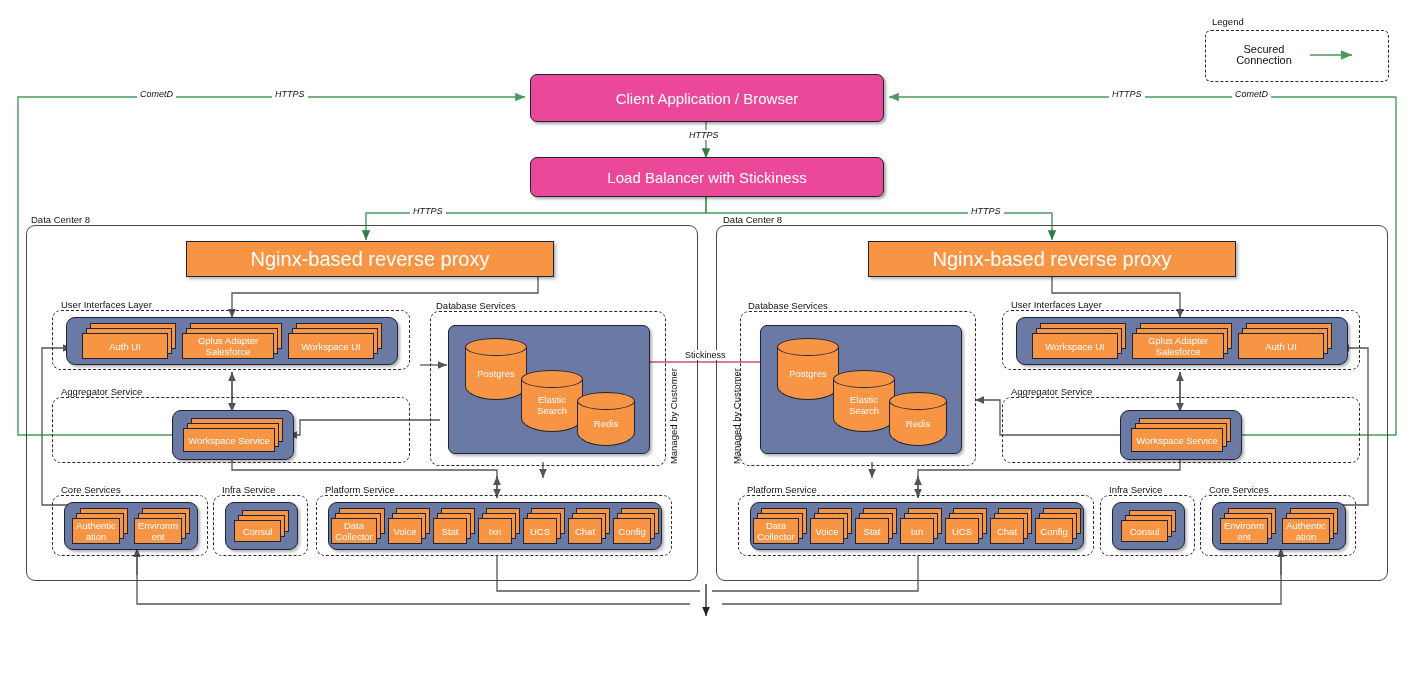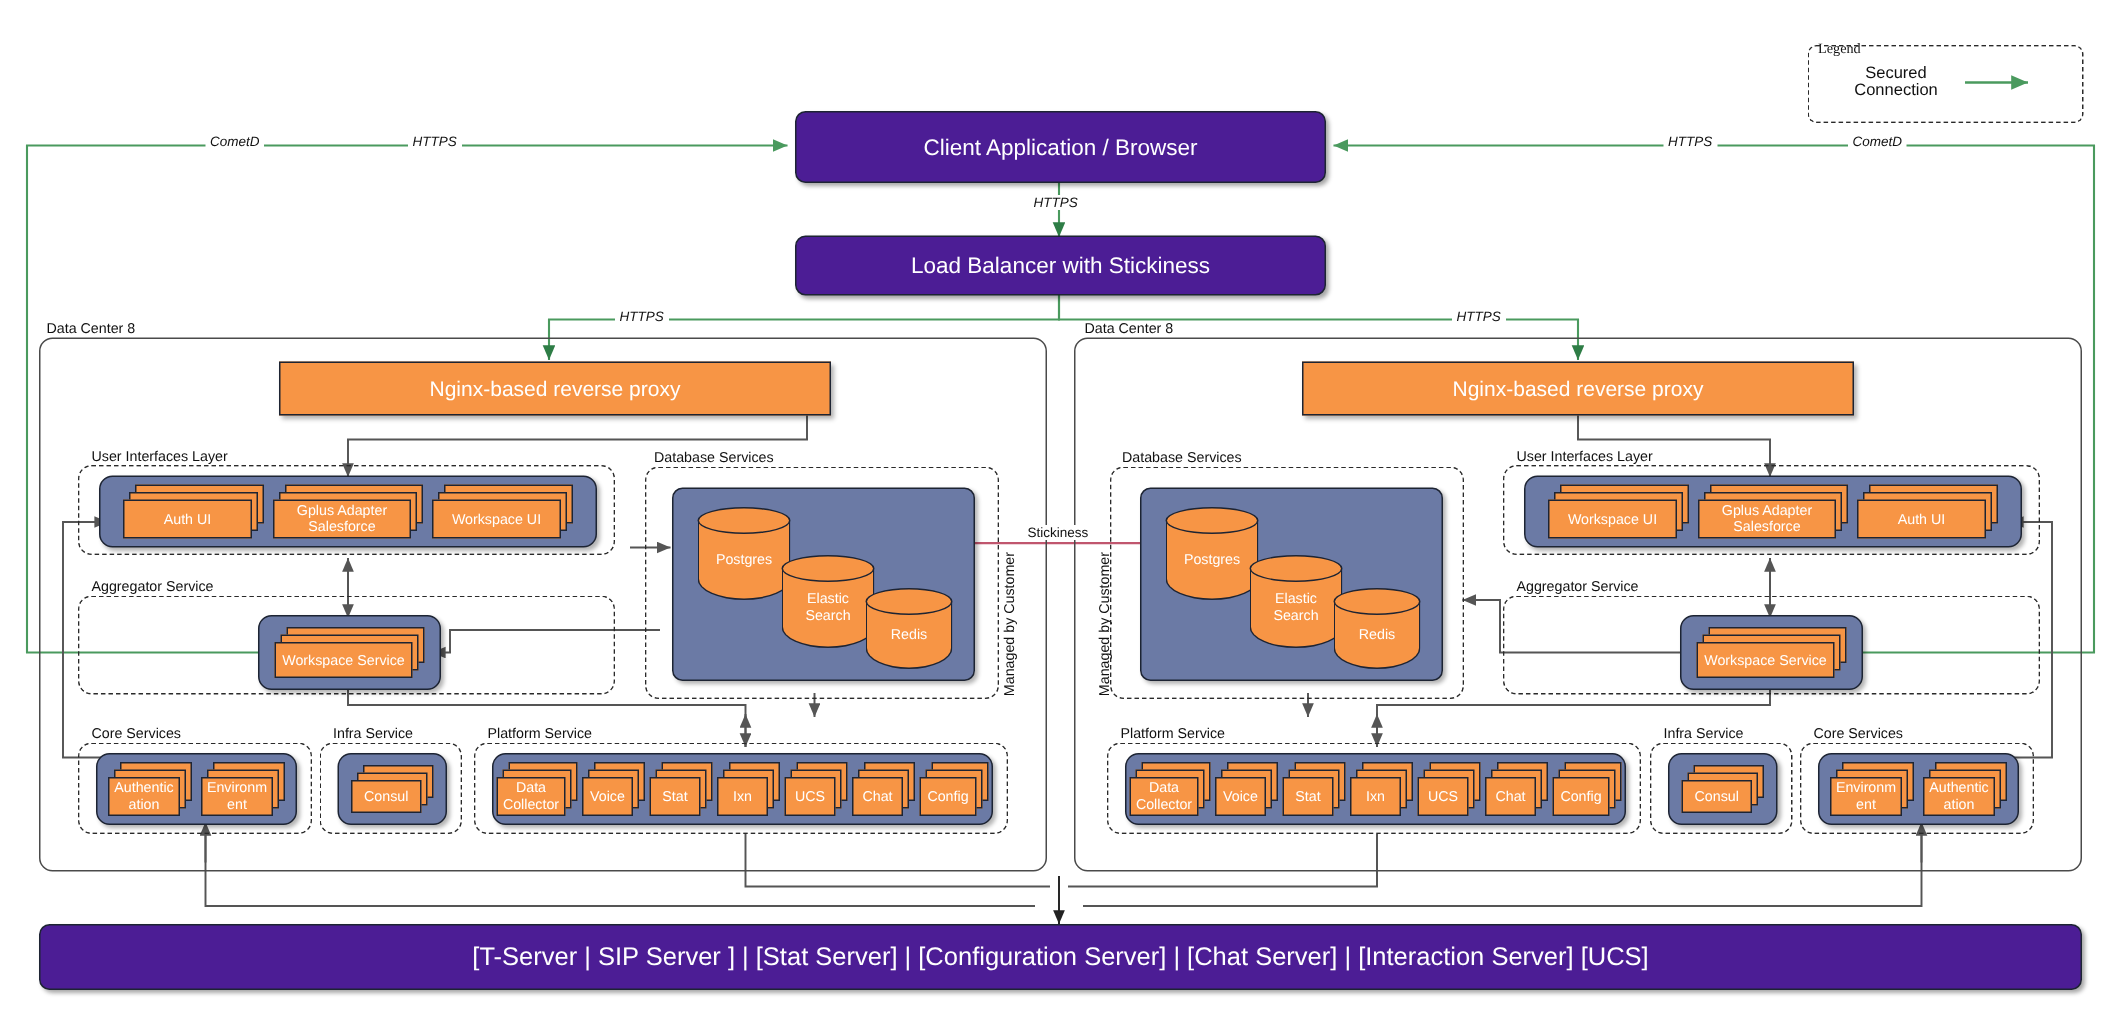--- a/index.html
+++ b/index.html
@@ -3,21 +3,21 @@
 <meta charset="utf-8">
 <style>
   html,body{margin:0;padding:0;background:#ffffff;}
   body{width:1412px;height:675px;font-family:"Liberation Sans",sans-serif;position:relative;overflow:hidden;}
   .stage{position:relative;width:1412px;height:675px;}
   svg.wires{position:absolute;left:0;top:0;width:1412px;height:675px;pointer-events:none;}
 
   .node{position:absolute;box-sizing:border-box;}
 
   
-  .slatebar{background:#4c1d95;border:1.5px solid #1d2433;border-radius:7px;
+  .slatebar{background:#ec4899;border:1.5px solid #1d2433;border-radius:7px;
      display:flex;align-items:center;justify-content:center;color:#fff;
      box-shadow:2px 2px 3px rgba(0,0,0,.35);}
 
   
   .orangebar{background:#f79545;border:1.5px solid #1d2433;display:flex;align-items:center;
      justify-content:center;color:#fff;text-align:center;box-shadow:2px 2px 3px rgba(0,0,0,.3);}
 
   
   .group{border:1.4px dashed #2a2a2a;border-radius:9px;background:transparent;}
   .grouplabel{position:absolute;font-size:9.5px;color:#111;background:#fff;padding:0 3px;white-space:nowrap;text-align:right;}
@@ -55,21 +55,21 @@
   .vtext{position:absolute;font-size:9.5px;color:#111;writing-mode:vertical-rl;transform:rotate(180deg);white-space:nowrap;}
 
   .wirelabel{position:absolute;font-size:9px;color:#111;background:#fff;padding:0 3px;white-space:nowrap;font-style:italic;}
   .replabel{position:absolute;font-size:9px;color:#111;background:#fff;padding:0 3px;white-space:nowrap;}
 
   .legendbox{position:absolute;border:1.4px dashed #2a2a2a;border-radius:6px;}
   .legendtitle{position:absolute;font-size:9.5px;color:#111;}
   .legendtext{position:absolute;font-size:11px;color:#111;text-align:center;line-height:11px;}
 
   .t-title{font-size:15px;}
-  .t-nginx{font-size:14px;}
+  .t-nginx{font-size:20px;}
   .t-server{font-size:17px;}
 </style>
 </head>
 <body>
 
 <div class="stage">
 
   <svg class="wires" viewBox="0 0 1412 675">
     <defs>
       <marker id="agr" markerWidth="8" markerHeight="8" refX="7" refY="3" orient="auto">
@@ -151,21 +151,21 @@
     <g stroke="#555" stroke-width="1.3" fill="none">
       <path d="M137,575 L137,548" marker-end="url(#agray)"></path>
       <path d="M1281,575 L1281,548" marker-end="url(#agray)"></path>
     </g>
 
     <g stroke="#4a9a5e" stroke-width="1.6" fill="none">
       <path d="M1310,55 L1352,55" marker-end="url(#agr)"></path>
     </g>
   </svg>
 
-  <div class="legendtitle" style="left:1212px;top:28px;font-family:Liberation Serif, serif;">Legend</div>
+  <div class="legendtitle" style="left:1212px;top:16px;">Legend</div>
   <div class="legendbox" style="left:1205px;top:30px;width:182px;height:50px;"></div>
   <div class="legendtext" style="left:1228px;top:44px;width:72px;">
     <span>Secured</span><br>
     <span>Connection</span>
   </div>
 
   <div class="node slatebar t-title" style="left:530px;top:74px;width:354px;height:48px;">Client Application / Browser</div>
   <div class="node slatebar t-title" style="left:530px;top:157px;width:354px;height:40px;">Load Balancer with Stickiness</div>
   <div class="wirelabel" style="left:686px;top:130px;">HTTPS</div>
 
@@ -407,15 +407,14 @@
         <div class="l2"></div>
       <div class="face">Environm ent</div>
       </div>
     <div class="tile" style="width:56px;height:36px;">
       <div class="l1"></div>
         <div class="l2"></div>
       <div class="face">Authentic ation</div>
       </div>
   </div>
 
-  <div class="node slatebar t-server" style="left:26px;top:616px;width:1362px;height:44px;">[T-Server | SIP Server ] | [Stat Server] | [Configuration Server] | [Chat Server] | [Interaction Server] [UCS]</div>
 
 </div>
 
 </body></html>

